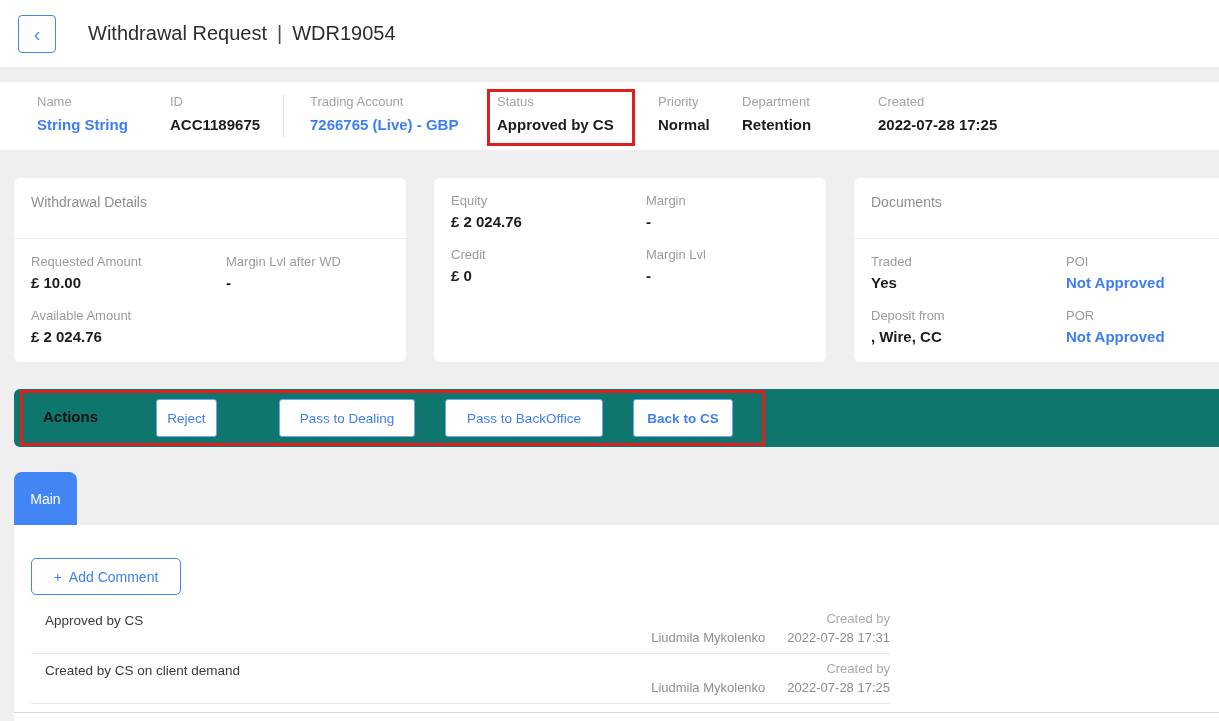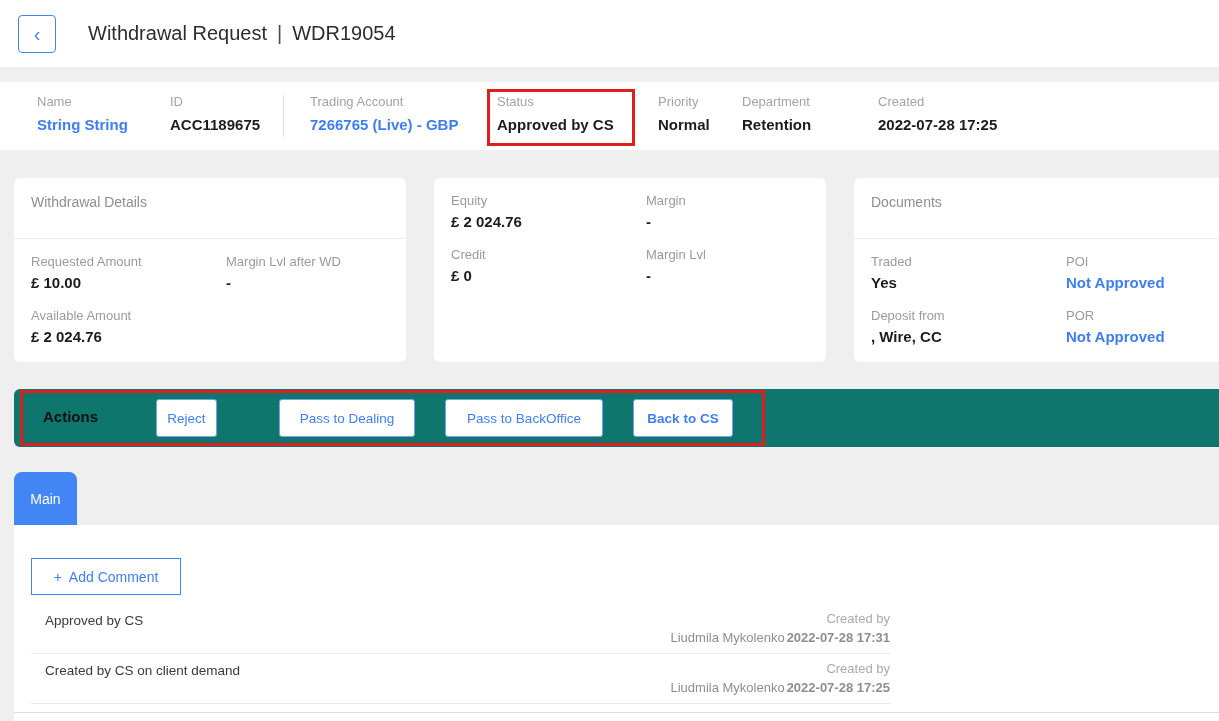--- a/index.html
+++ b/index.html
@@ -66,34 +66,34 @@
     position:absolute; left:14px; top:472px; width:63px; height:53px;
     background:#4285f4; border-radius:8px 8px 0 0; color:#fff; font-size:14px;
     display:flex; align-items:center; justify-content:center; cursor:pointer;
   }
 
   
   .main-panel { position:absolute; left:14px; top:525px; right:0; height:196px; background:#fff; }
   .panel-bottom-line { position:absolute; left:0; right:0; top:187px; border-top:1px solid #d9d9d9; }
   .add-comment-btn {
     position:absolute; left:17px; top:33px; width:150px; height:37px;
-    background:#fff; border:1px solid #4285f4; border-radius:0;
+    background:#fff; border:1px solid #4285f4; border-radius:5px;
     color:#3f7ff2; font-size:14px; font-family:inherit; cursor:pointer;
   }
   .add-comment-btn .plus { margin-right:7px; }
   .comment-list { position:absolute; left:17px; top:79px; width:859px; }
   .comment-row {
     display:flex; justify-content:space-between; align-items:flex-start;
     padding:5px 0 6px 14px; border-bottom:1px solid #e9e9e9; min-height:44px;
   }
   .comment-text { font-size:13.5px; color:#3a3a3a; padding-top:4px; }
   .comment-meta { text-align:right; }
   .meta-label { font-size:13px; color:#aaaaaa; line-height:19px; }
   .meta-line2 { font-size:13px; color:#8e8e8e; line-height:19px; }
-  .meta-line2 .datetime { margin-left:2px;font-weight:bold; }
+  .meta-line2 .datetime { margin-left:22px; }
 </style>
 </head>
 <body>
 
 <div class="header">
   <button class="back-btn">
     <span>‹</span>
   </button>
   <div class="page-title">
     <span>Withdrawal Request</span>

